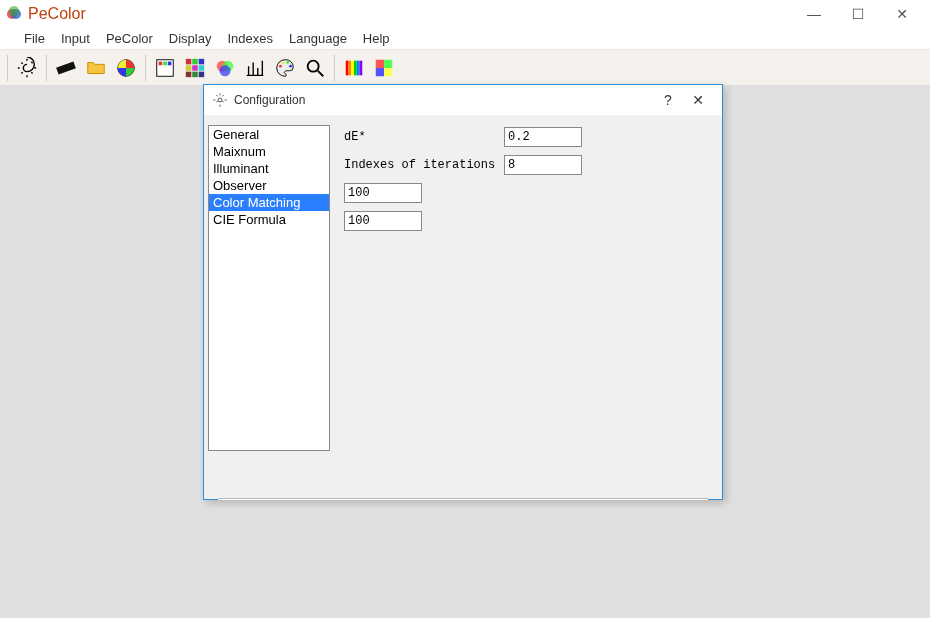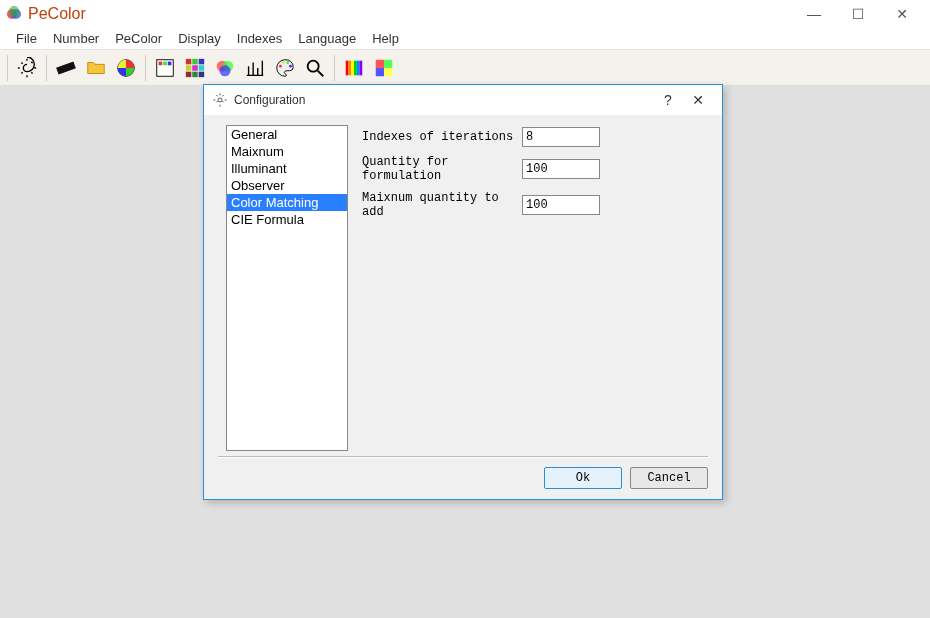--- a/index.html
+++ b/index.html
@@ -6,39 +6,39 @@
 body { font-family: "Segoe UI", Tahoma, sans-serif; font-size: 12px; background: #fff; width: 930px; height: 618px; overflow: hidden; position: relative; }
 
 
 .titlebar { height: 28px; display: flex; align-items: center; padding: 0 6px; background: #fff; color: #888; }
 .titlebar .app-icon { width: 16px; height: 16px; margin-right: 6px; }
 .titlebar .title { font-size: 16px; color: #c2410c; flex: 1; }
 .titlebar .win-controls { display: flex; }
 .titlebar .win-btn { width: 44px; height: 28px; display: flex; align-items: center; justify-content: center; color: #555; font-size: 14px; }
 
 
-.menubar { height: 22px; display: flex; align-items: center; padding: 0 8px; background: #fff; border-bottom: 1px solid #e5e5e5; }
+.menubar { height: 22px; display: flex; align-items: center; padding: 0 16px; background: #fff; border-bottom: 1px solid #e5e5e5; }
 .menubar .menu-item { padding: 2px 8px; font-size: 13px; color: #333; }
 
 
 .toolbar { height: 36px; display: flex; align-items: center; padding: 2px 4px; background: #f5f2ed; border-bottom: 1px solid #ddd; gap: 2px; }
 .toolbar .sep { width: 1px; height: 26px; background: #ccc; margin: 0 3px; }
 .toolbar .tool-btn { width: 28px; height: 28px; display: flex; align-items: center; justify-content: center; border-radius: 3px; }
 
 
 .workspace { position: absolute; top: 86px; left: 0; right: 0; bottom: 0; background: #e0e0e0; }
 
 
 .dialog { position: absolute; left: 203px; top: 84px; width: 520px; height: 416px; background: #f0f0f0; border: 1px solid #2a8fd8; box-shadow: 3px 3px 8px rgba(0,0,0,0.2); display: flex; flex-direction: column; }
 .dialog-titlebar { height: 30px; display: flex; align-items: center; padding: 8px 8px; background: #fff; }
 .dialog-titlebar .d-icon { width: 16px; height: 16px; margin-right: 6px; }
 .dialog-titlebar .d-title { font-size: 12px; color: #333; flex: 1; }
 .dialog-titlebar .d-help { width: 28px; text-align: center; font-size: 14px; color: #333; cursor: pointer; }
 .dialog-titlebar .d-close { width: 32px; text-align: center; font-size: 14px; color: #333; cursor: pointer; }
-.dialog-body { flex: 1; display: flex; padding: 10px 14px 4px 22px; gap: 14px; }
+.dialog-body { flex: 1; display: flex; padding: 10px 14px 4px 4px; gap: 14px; }
 .cat-list { width: 122px; height: 326px; background: #fff; border: 1px solid #888; overflow: hidden; }
 .cat-list .cat-item { padding: 1px 4px; font-size: 13px; color: #000; cursor: default; white-space: nowrap; }
 .cat-list .cat-item.selected { background: #2a7fff; color: #ffffff; }
 .form-area { flex: 1; padding-top: 2px; }
 .form-row { display: flex; align-items: center; margin-bottom: 8px; }
 .form-row label { width: 160px; font-family: "SimSun", "Courier New", monospace; font-size: 12px; color: #000; }
 .form-row input { width: 78px; height: 20px; border: 1px solid #888; padding: 0 3px; font-family: "SimSun", "Courier New", monospace; font-size: 12px; background: #fff; }
 .dialog-sep { height: 1px; background: #bbb; margin: 0 14px; box-shadow: 0 1px 0 #fff; }
 .dialog-buttons { height: 42px; display: flex; align-items: center; justify-content: flex-end; padding: 0 14px; gap: 8px; }
 .dialog-buttons button { width: 78px; height: 22px; border: 1px solid #888; background: #e8e8e8; font-family: "SimSun", "Courier New", monospace; font-size: 12px; border-radius: 2px; }
@@ -64,21 +64,21 @@
         <span>☐</span>
       </div>
     <div class="win-btn">
         <span>✕</span>
       </div>
   </div>
 </div>
 
 <div class="menubar">
   <div class="menu-item">File</div>
-  <div class="menu-item">Number</div>
+  <div class="menu-item">Input</div>
   <div class="menu-item">PeColor</div>
   <div class="menu-item">Display</div>
   <div class="menu-item">Indexes</div>
   <div class="menu-item">Language</div>
   <div class="menu-item">Help</div>
 </div>
 
 <div class="toolbar">
   <div class="sep"></div>
   <div class="tool-btn">
@@ -194,31 +194,29 @@
     <div class="cat-list">
       <div class="cat-item">General</div>
       <div class="cat-item">Maixnum</div>
       <div class="cat-item">Illuminant</div>
       <div class="cat-item">Observer</div>
       <div class="cat-item selected">Color Matching</div>
       <div class="cat-item">CIE Formula</div>
     </div>
     <div class="form-area">
       <div class="form-row">
+        <label>dE*</label>
+        <input type="text" value="0.2" style="">
+      </div>
+      <div class="form-row">
         <label>Indexes of iterations</label>
         <input type="text" value="8" style="">
       </div>
       <div class="form-row">
-        <label>Quantity for formulation</label>
         <input type="text" value="100" style="">
       </div>
       <div class="form-row">
-        <label>Maixnum quantity to add</label>
         <input type="text" value="100" style="">
       </div>
     </div>
   </div>
   <div class="dialog-sep"></div>
-  <div class="dialog-buttons">
-    <button class="primary">Ok</button>
-    <button>Cancel</button>
-  </div>
 </div>
 
 </body></html>

